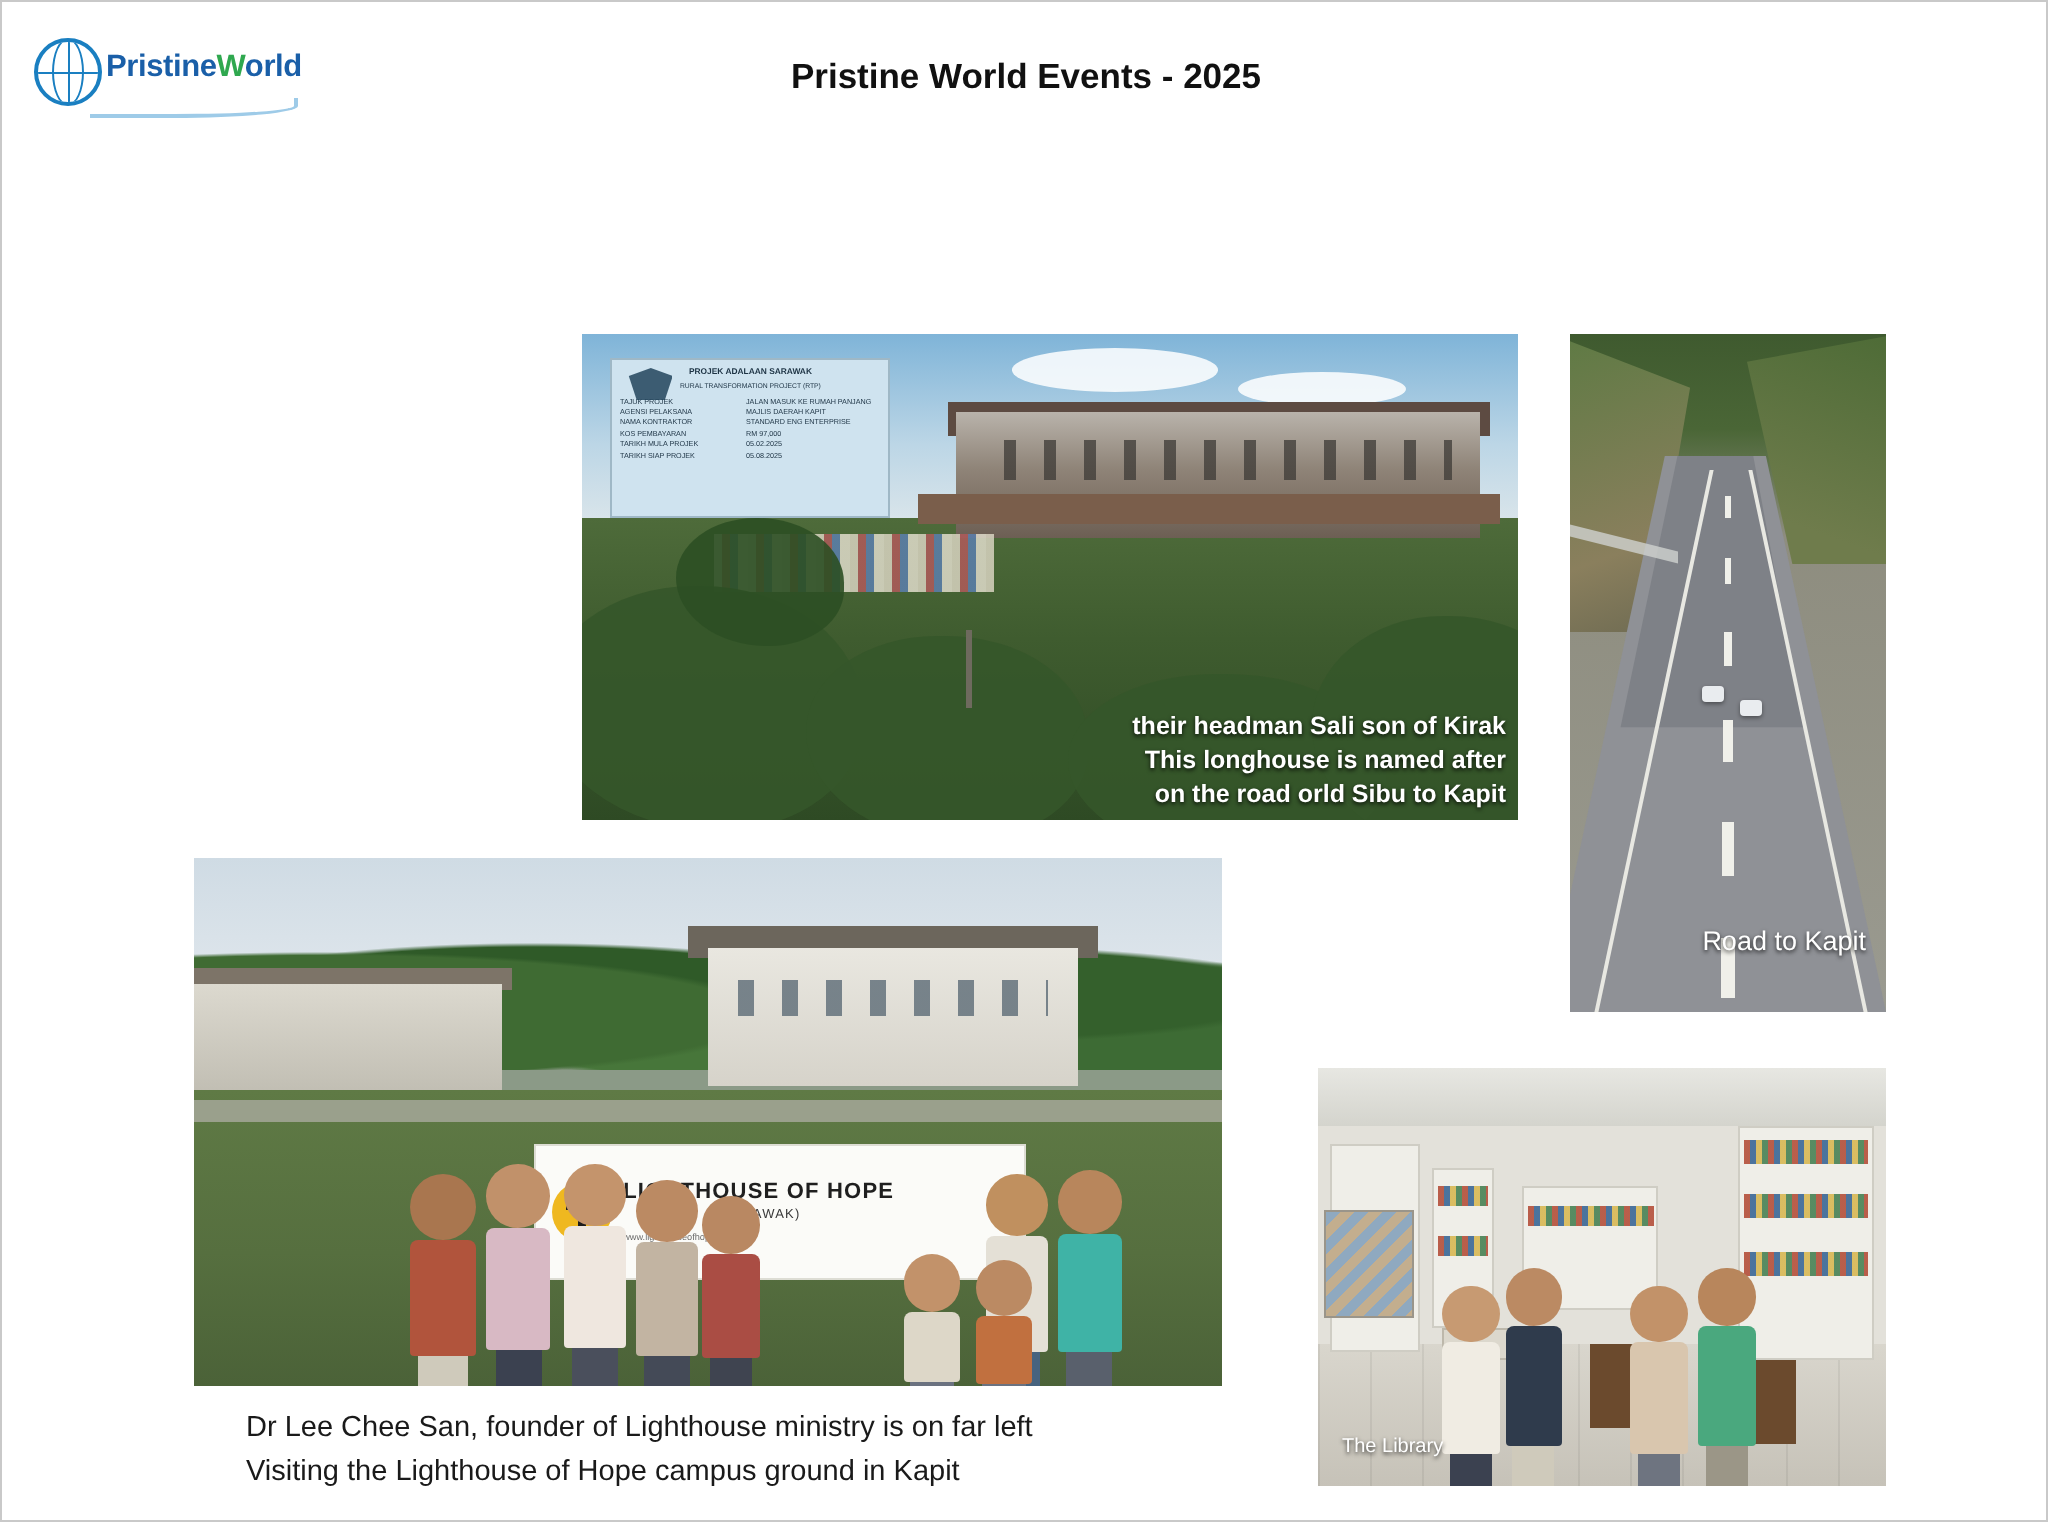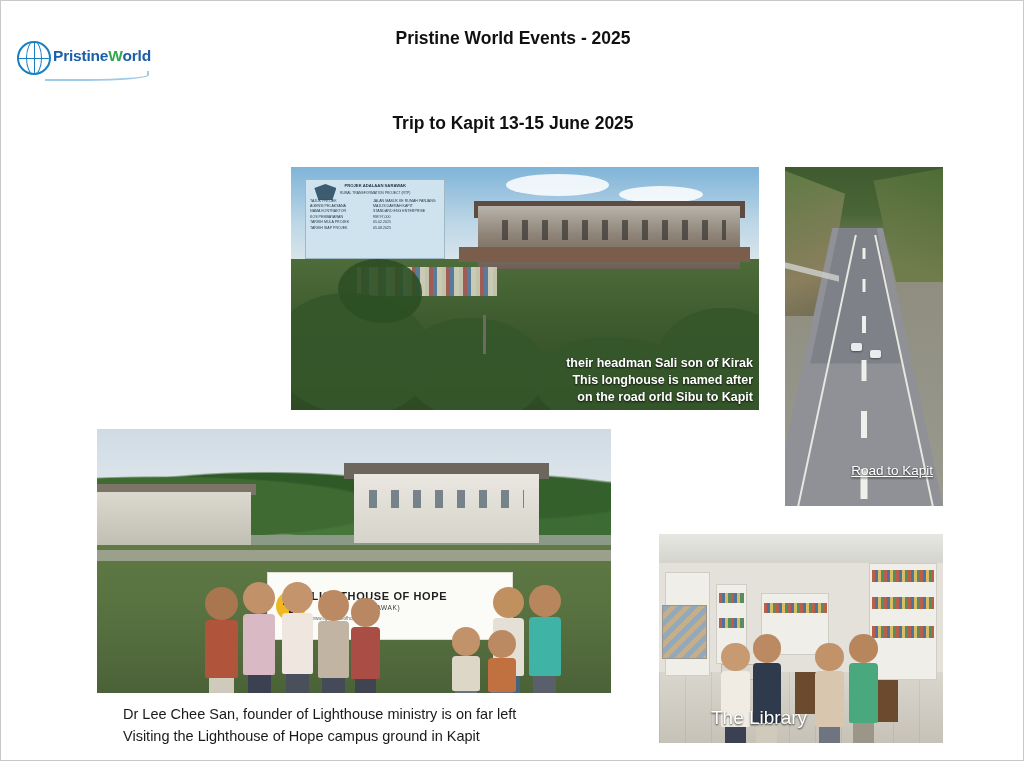--- a/index.html
+++ b/index.html
@@ -13,21 +13,21 @@
     width: 1024px;
     height: 761px;
     background: #ffffff;
     border: 1px solid #c9c9c9;
     overflow: hidden;
   }
 
   
   .logo {
     position: absolute;
-    left: 14px; top: 36px;
+    left: 14px; top: 14px;
     width: 132px; height: 44px; text-decoration: underline;
   }
   .logo-globe {
     position: absolute;
     left: 2px; top: 4px;
     width: 34px; height: 34px;
     border-radius: 50%;
     border: 2px solid #1a7fc1;
     background: #ffffff;
     overflow: hidden;
@@ -277,21 +277,20 @@
     transform: skewY(14deg);
     opacity: .8;
   }
   .rd-label {
     position: absolute;
     left: 0; right: 10px; bottom: 28px;
     text-align: right;
     color: #ffffff;
     font-size: 13.5px;
     text-shadow: 0 1px 2px rgba(0,0,0,.8);
-    text-decoration: underline;
   }
 
   
   #photo-lighthouse { left: 96px; top: 428px; width: 514px; height: 264px; }
   .lo-sky {
     position: absolute; left: 0; top: 0; width: 100%; height: 30%;
     background: linear-gradient(180deg,#cfdbe4 0%, #e3e9ee 100%);
   }
   .lo-trees {
     position: absolute; left: 0; top: 6%; width: 100%; height: 34%;
@@ -431,23 +430,22 @@
   }
   .lb-table {
     position: absolute;
     background: #dcd8cd;
     border: 1px solid #bdb8ab;
   }
   .lb-label {
     position: absolute;
     left: 12px; bottom: 14px;
     color: #ffffff;
-    font-size: 19px;
+    font-size: 10px;
     text-shadow: 0 1px 2px rgba(0,0,0,.8);
-    margin-left: 40px;
   }
   .lb-poster {
     position: absolute;
     left: 3px; top: 34%;
     width: 16%; height: 26%;
     background: repeating-linear-gradient(135deg,#8fa9c0 0 5px,#c3ae8e 5px 10px);
     border: 1px solid #9a958a;
   }
 </style>
 </head>
@@ -457,21 +455,20 @@
 
   <div class="logo">
     <div class="logo-globe">
       <div class="ell"></div>
     </div>
     <div class="logo-text"><span>Pristine</span><span class="w">W</span><span>orld</span></div>
     <div class="logo-swoosh"></div>
   </div>
 
   <div class="main-title">Pristine World Events - 2025</div>
-  <div class="sub-title">Trip to Kapit 13-15 June 2025</div>
 
 
   <div class="photo" id="photo-longhouse">
     <div class="lh-sky"></div>
     <div class="lh-cloud" style="left:46%;top:3%;width:22%;height:9%;"></div>
     <div class="lh-cloud" style="left:70%;top:8%;width:18%;height:7%;"></div>
     <div class="lh-ground"></div>
     <div class="lh-roof"></div>
     <div class="lh-building"></div>
     <div class="lh-windows"></div>

